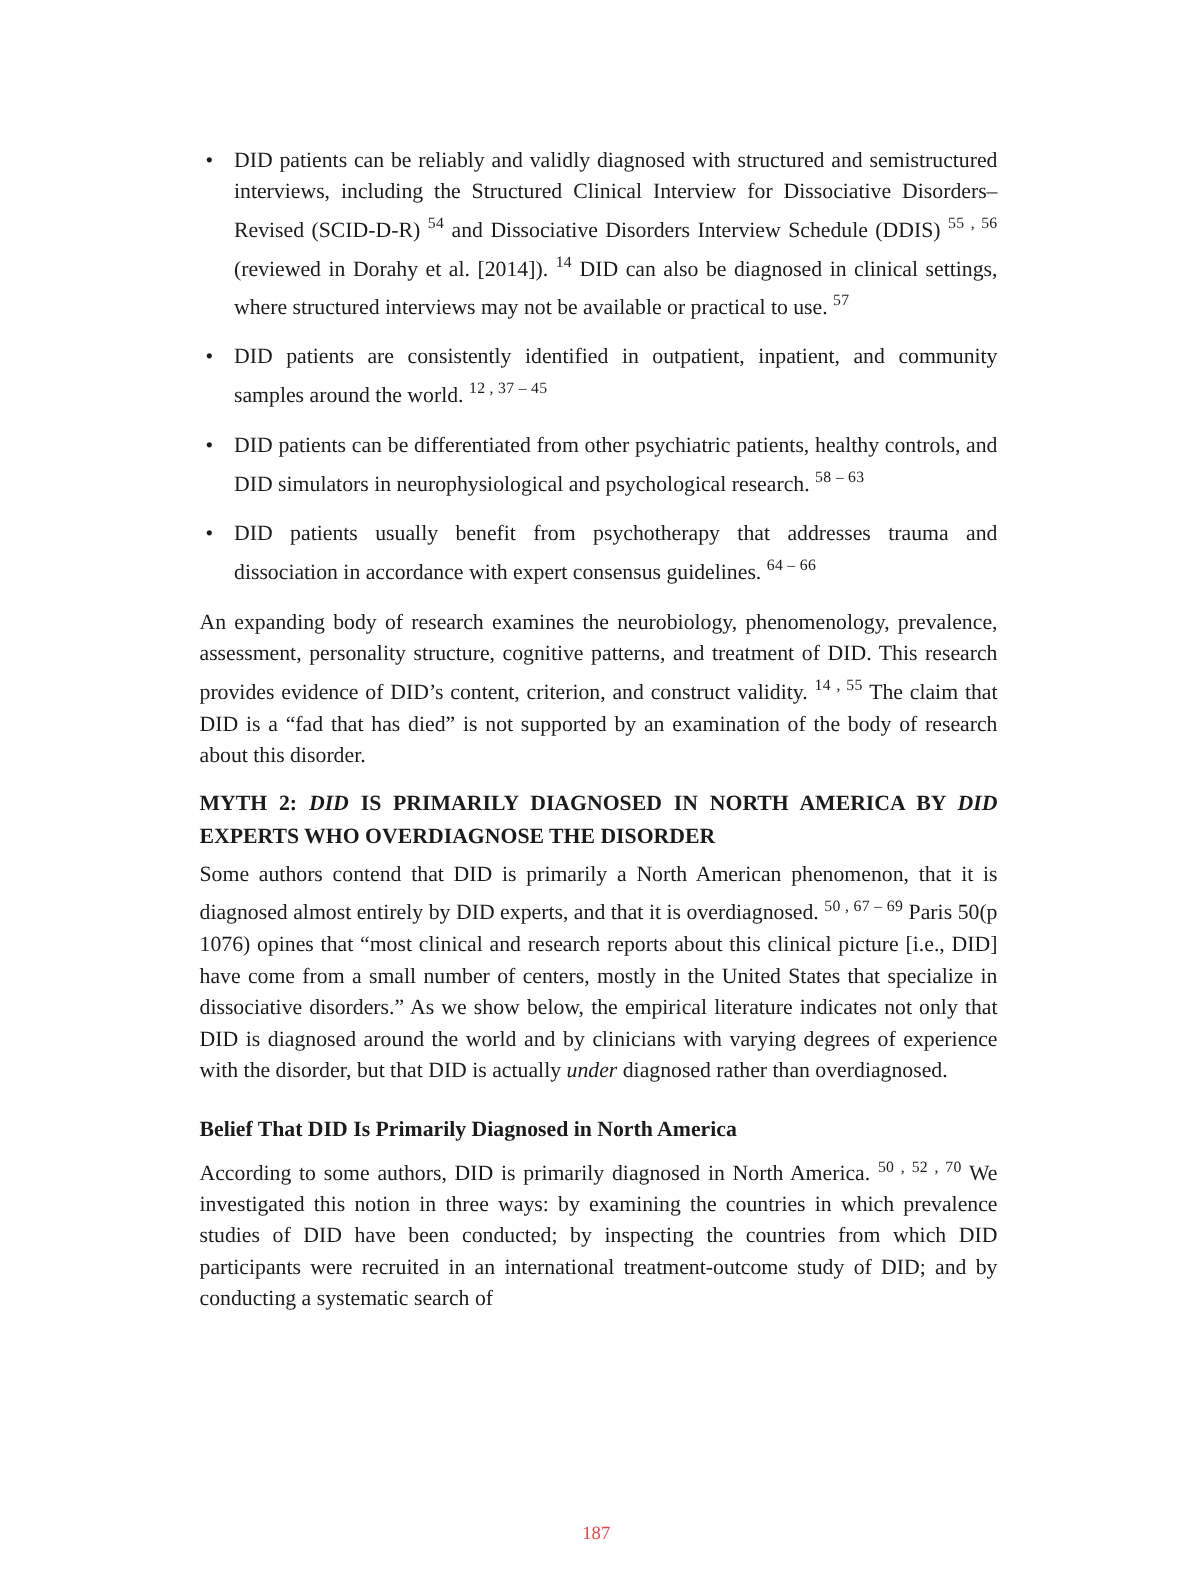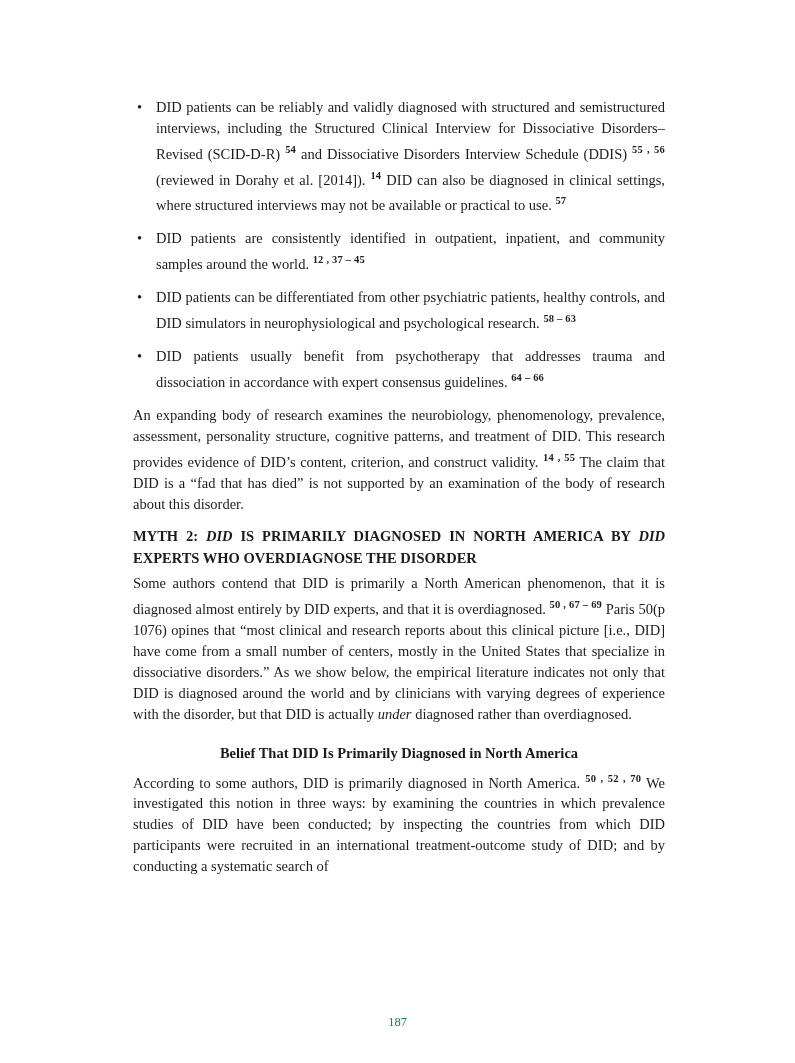--- a/index.html
+++ b/index.html
@@ -29,39 +29,37 @@
     line-height: 22px;
     font-weight: bold;
     margin-top: 10px;
     text-align: justify;
   }
   .subheading {
     font-size: 14.5px;
     line-height: 21px;
     font-weight: bold;
     margin-top: 18px;
-    text-align: center;
   }
 
   sup.ref {
     font-size: 10.5px;
     vertical-align: super;
     letter-spacing: 0.2px;
-    font-weight: bold;
   }
   em { font-style: italic; }
 
   .page-number {
     position: absolute;
     left: 0;
     bottom: 33px;
     width: 100%;
     text-align: center;
     font-size: 12.5px;
-    color: #15803d;
+    color: #ef4444;
   }
 </style>
 </head>
 <body>
 
 <div class="page">
   <div class="content">
       <div class="bullet-item"><span class="bullet-marker">•</span><span class="bullet-body"><span>DID patients can be reliably and validly diagnosed with structured and semistructured interviews, including the Structured Clinical Interview for Dissociative Disorders–Revised (SCID-D-R) </span><sup class="ref">54</sup><span> and Dissociative Disorders Interview Schedule (DDIS) </span><sup class="ref">55 , 56</sup><span> (reviewed in Dorahy et al. [2014]). </span><sup class="ref">14</sup><span> DID can also be diagnosed in clinical settings, where structured interviews may not be available or practical to use. </span><sup class="ref">57</sup></span></div>
       <div class="bullet-item"><span class="bullet-marker">•</span><span class="bullet-body"><span>DID patients are consistently identified in outpatient, inpatient, and community samples around the world. </span><sup class="ref">12 , 37 – 45</sup></span></div>
       <div class="bullet-item"><span class="bullet-marker">•</span><span class="bullet-body"><span>DID patients can be differentiated from other psychiatric patients, healthy controls, and DID simulators in neurophysiological and psychological research. </span><sup class="ref">58 – 63</sup></span></div>

